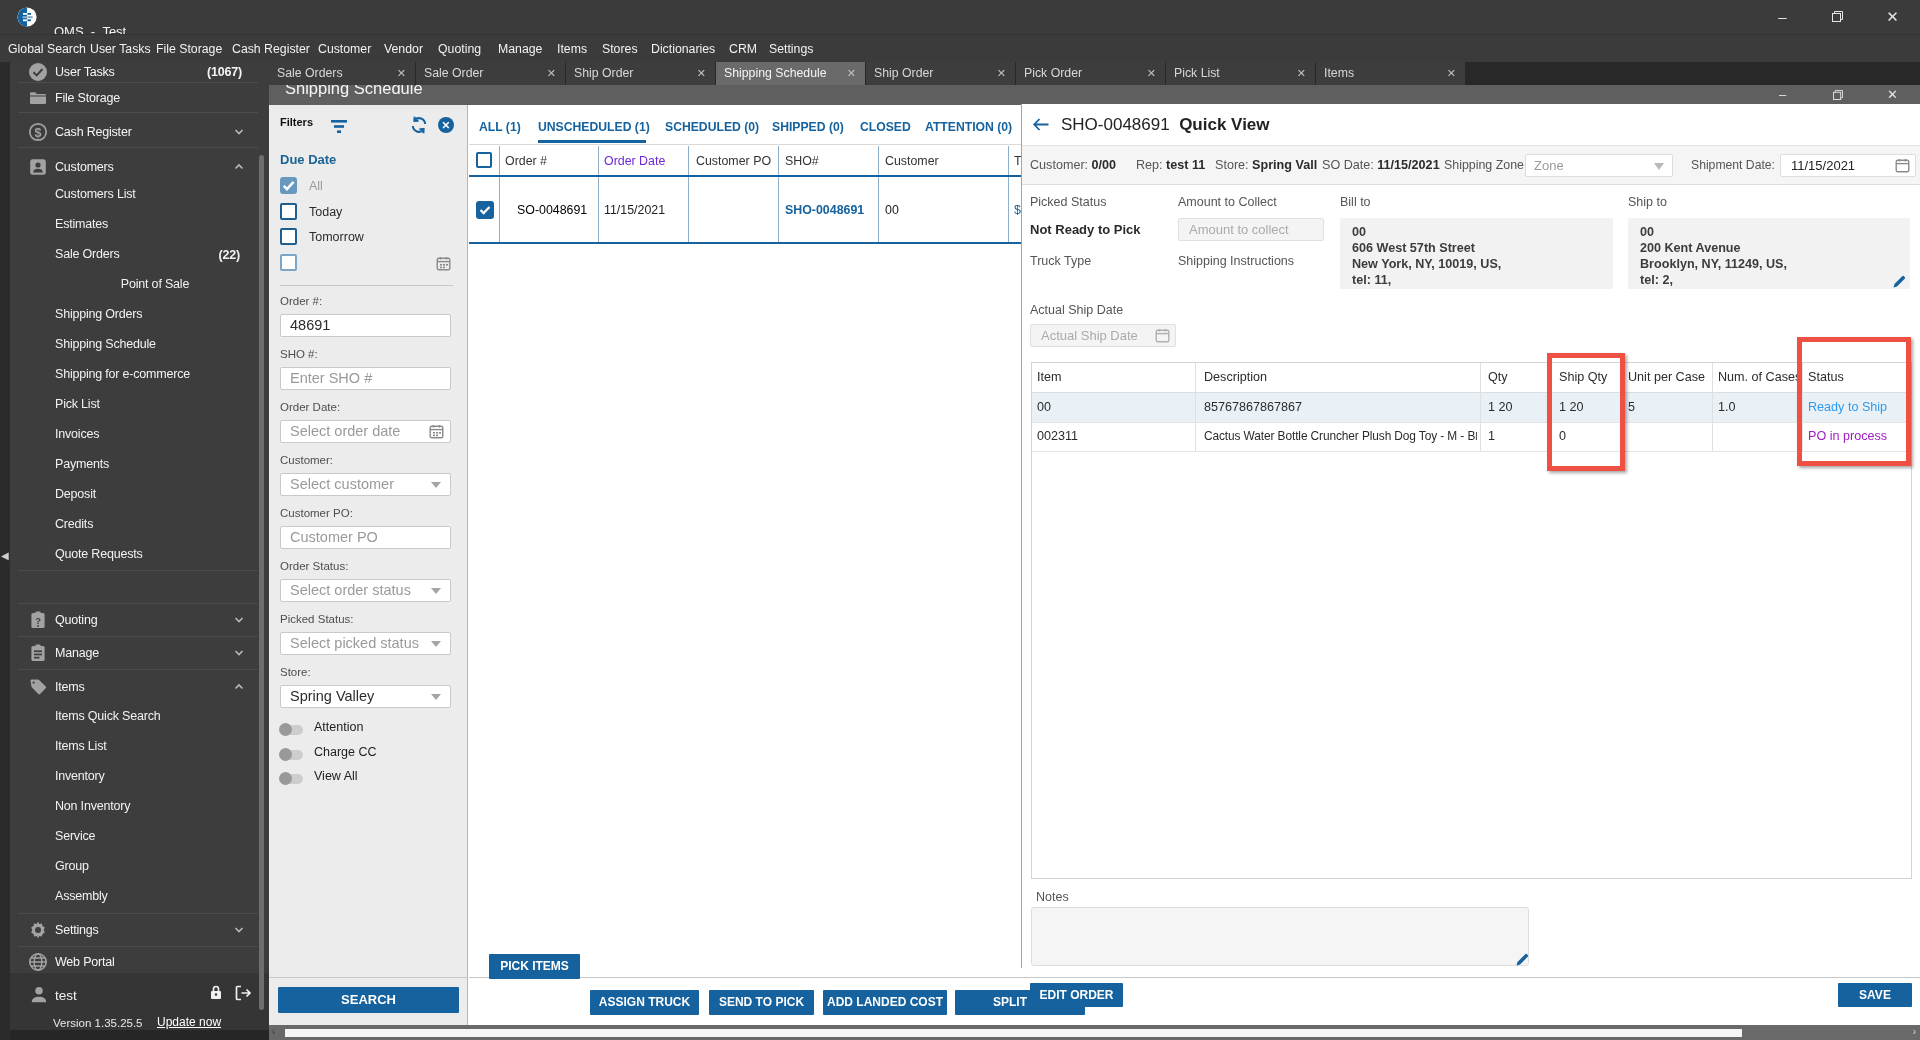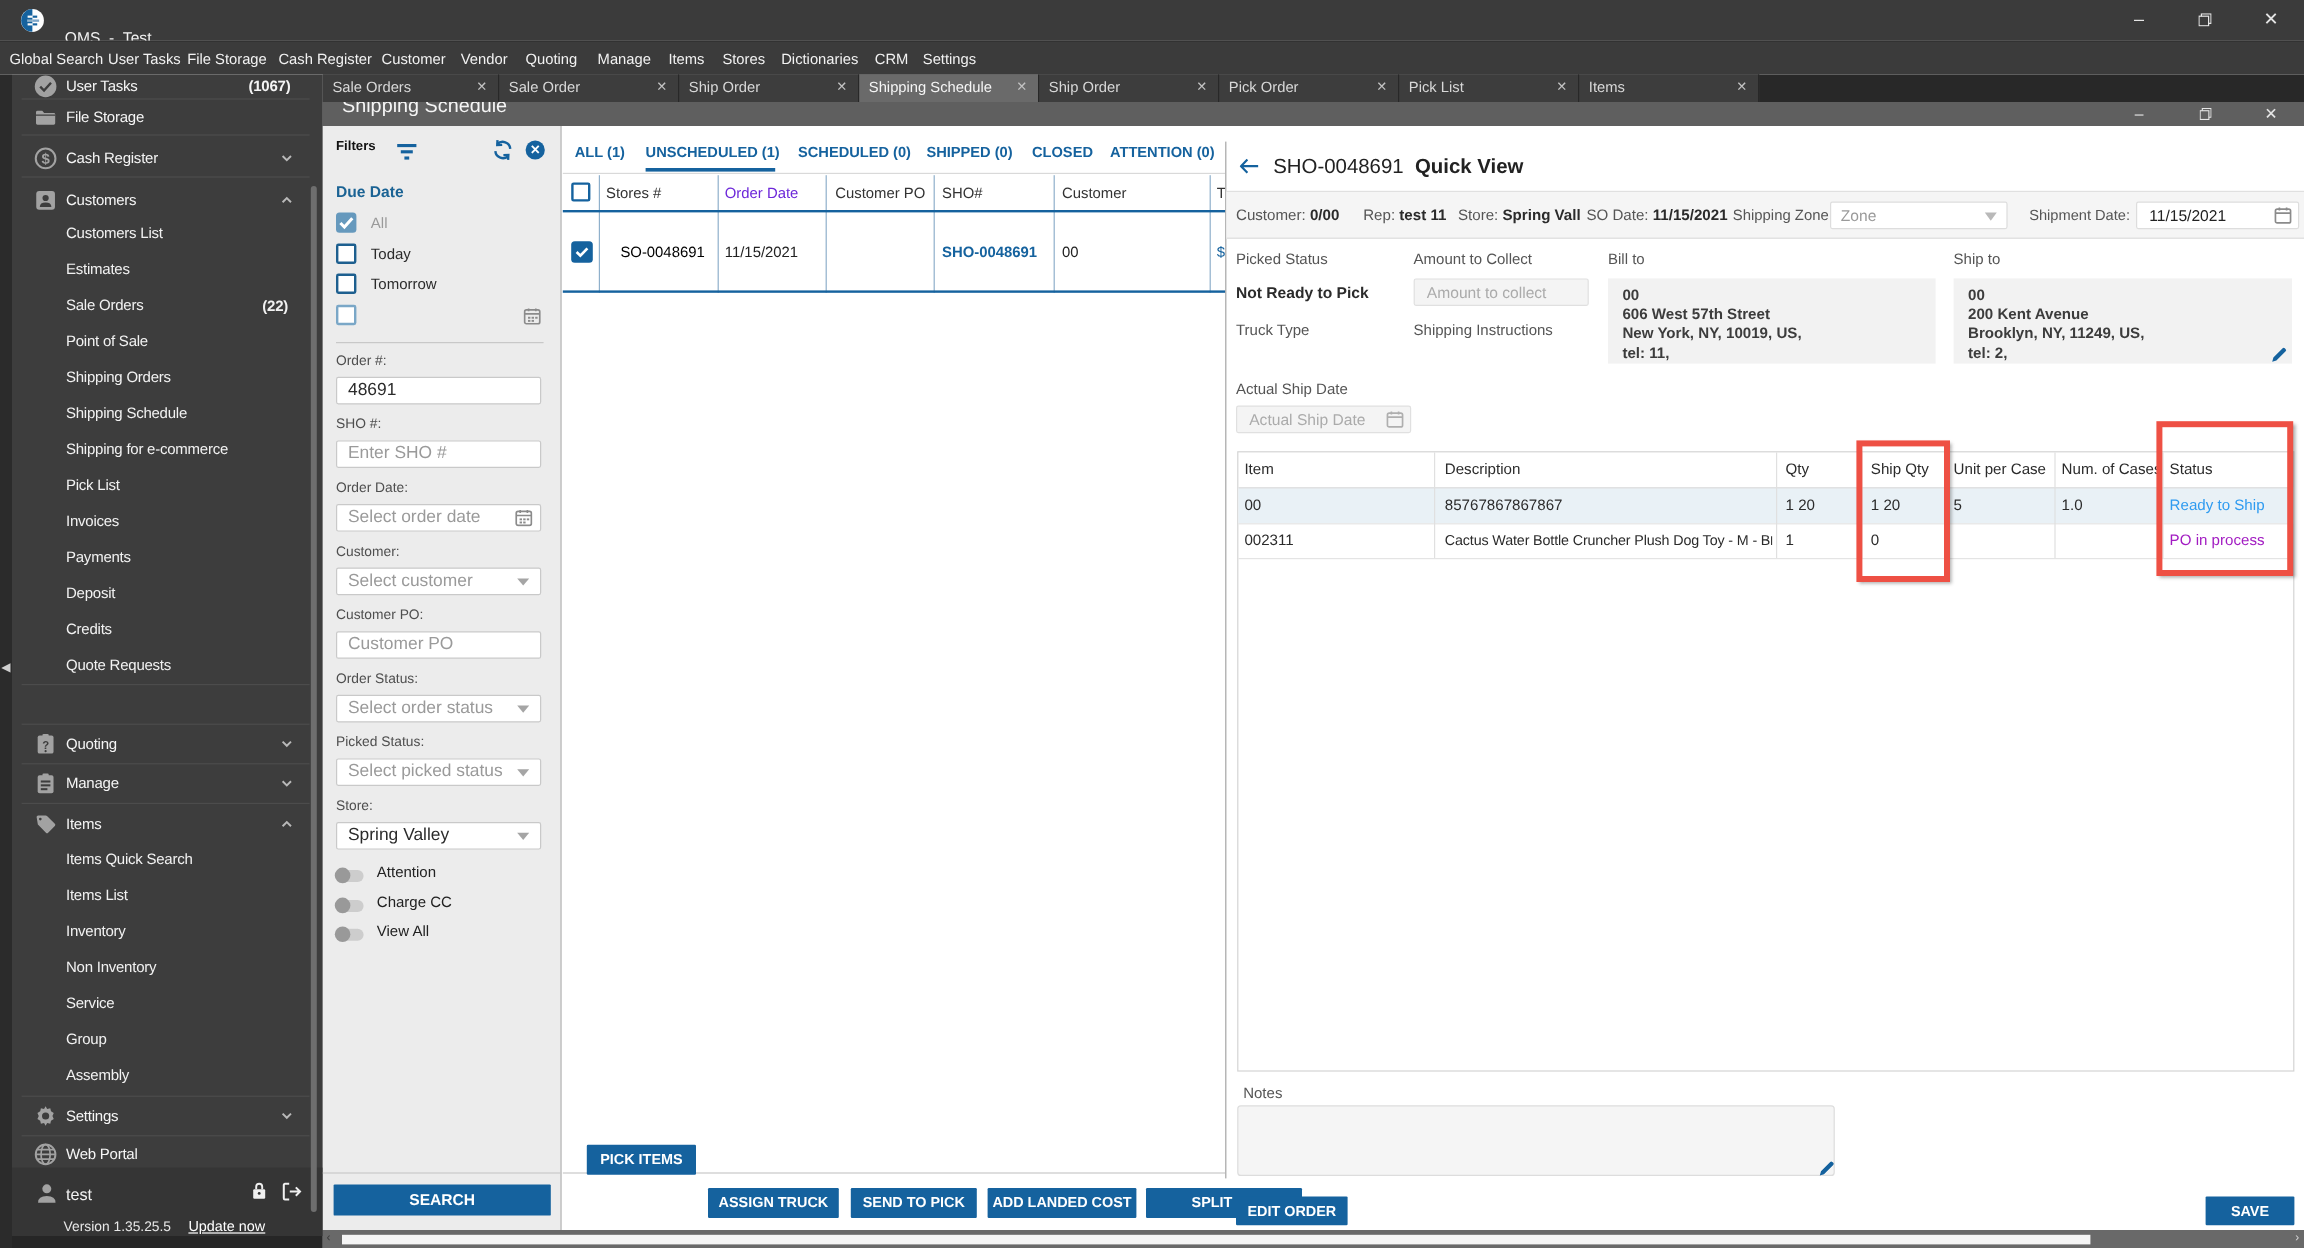--- a/index.html
+++ b/index.html
@@ -45,21 +45,21 @@
 .toggle .knob { position:absolute; left:-1px; top:-2px; width:13px; height:13px; border-radius:50%; background:#999; }
 .tglbl { position:absolute; font-size:12.5px; color:#222; }
 
 
 #main { left:469px; top:105px; width:1451px; height:920px; background:#fff; }
 .mtab { position:absolute; top:15px; font-weight:bold; font-size:12.2px; color:#15629e; }
 #btnbar { position:absolute; left:0px; top:872px; width:1451px; height:48px; border-top:1px solid #c8c8c8; background:#fff; }
 .bluebtn { position:absolute; top:13px; height:25px; background:#15629e; color:#fff; font-weight:bold; font-size:12px; text-align:center; border-radius:1px; }
 
 
-#qv { left:1021px; top:118px; width:899px; height:864px; background:#fff; border-left:1px solid #a5a5a5; }
+#qv { left:1021px; top:104px; width:899px; height:864px; background:#fff; border-left:1px solid #a5a5a5; }
 .qlabel { position:absolute; color:#555; font-size:12.5px; }
 .qbold { font-weight:bold; color:#2b2b2b; }
 .graybox { position:absolute; background:#f2f2f2; font-size:12.6px; color:#3c3c3c; font-weight:bold; line-height:16px; padding:6px 12px; }
 .ginput { position:absolute; background:#f4f4f4; border:1px solid #e0e0e0; border-radius:2px; color:#ababab; font-size:13px; line-height:21px; padding-left:10px; height:23px; }
 
 
 #itbl { position:absolute; left:9px; top:258px; width:881px; height:517px; border:1px solid #d4d4d4; }
 .itcell { position:absolute; font-size:12.6px; color:#2b2b2b; line-height:29px; height:29px; }
 .redbox { position:absolute; border:5px solid #ee5044; box-shadow:2px 2px 3px rgba(60,60,60,0.45); }
 
@@ -196,21 +196,21 @@
             <circle cx="10" cy="8" r="2.6" fill="#3d3d3d"></circle>
             <path d="M5.2 15.4 q0-3.6 4.8-3.6 q4.8 0 4.8 3.6 z" fill="#3d3d3d"></path>
           </svg></span>
         <span class="lbl">Customers</span>
         <svg class="chev" viewBox="0 0 10 10">
           <path d="M1.5 6.5 L5 3 L8.5 6.5" stroke="#b9b9b9" stroke-width="1.6" fill="none"></path>
         </svg>
       </div>
       <div class="navsub" style="top:125px;">Customers List</div>
       <div class="navsub" style="top:155px;">Estimates</div>
-      <div class="navsub" style="top:215px;">Point of Sale</div>
+      <div class="navsub" style="top:215px;text-align:center;">Point of Sale</div>
       <div class="navsub" style="top:245px;">Shipping Orders</div>
       <div class="navsub" style="top:275px;">Shipping Schedule</div>
       <div class="navsub" style="top:305px;">Shipping for e-commerce</div>
       <div class="navsub" style="top:335px;">Pick List</div>
       <div class="navsub" style="top:365px;">Invoices</div>
       <div class="navsub" style="top:395px;">Payments</div>
       <div class="navsub" style="top:425px;">Deposit</div>
       <div class="navsub" style="top:455px;">Credits</div>
       <div class="navsub" style="top:485px;">Quote Requests</div>
       <div class="navsub" style="top:185px;width:195px;">Sale Orders<span class="cnt" style="right:10px;top:1px;transform:none;">(22)</span></div>
@@ -390,21 +390,21 @@
       <div class="mtab" style="left:456px;">ATTENTION (0)</div>
       <div class="abs" style="left:69px;top:35px;width:108px;height:3px;background:#15629e;"></div>
       <div class="abs" style="left:0px;top:39px;width:1451px;height:1px;background:#d9d9d9;"></div>
       <div class="abs" style="left:30px;top:41px;width:1px;height:98px;background:#8fb0cb;"></div>
       <div class="abs" style="left:129px;top:41px;width:1px;height:98px;background:#8fb0cb;"></div>
       <div class="abs" style="left:219px;top:41px;width:1px;height:98px;background:#8fb0cb;"></div>
       <div class="abs" style="left:309px;top:41px;width:1px;height:98px;background:#8fb0cb;"></div>
       <div class="abs" style="left:409px;top:41px;width:1px;height:98px;background:#8fb0cb;"></div>
       <div class="abs" style="left:539px;top:41px;width:1px;height:98px;background:#8fb0cb;"></div>
       <div class="abs" style="left:0px;top:70px;width:1451px;height:2px;background:#15629e;"></div>
-      <div class="abs" style="left:36px;top:49px;color:#333;font-size:12.4px;">Stores #</div>
+      <div class="abs" style="left:36px;top:49px;color:#333;font-size:12.4px;">Order #</div>
       <div class="abs" style="left:135px;top:49px;color:#6d28d9;font-size:12.4px;">Order Date</div>
       <div class="abs" style="left:227px;top:49px;color:#333;font-size:12.4px;">Customer PO</div>
       <div class="abs" style="left:316px;top:49px;color:#333;font-size:12.4px;">SHO#</div>
       <div class="abs" style="left:416px;top:49px;color:#333;font-size:12.4px;">Customer</div>
       <div class="abs" style="left:545px;top:49px;color:#333;font-size:12.4px;">T</div>
       <div class="abs" style="left:7px;top:47px;width:16px;height:16px;border:2px solid #15629e;border-radius:2px;background:#fff;"></div>
       <div class="abs" style="left:0px;top:137px;width:1451px;height:2px;background:#15629e;"></div>
       <div class="abs" style="left:7px;top:96px;width:18px;height:18px;border-radius:3px;background:#15629e;"><svg width="14" height="14" viewBox="0 0 14 14" style="margin:2px;">
           <path d="M2.5 7 L5.6 10.1 L11.5 4" stroke="#fff" stroke-width="2.2" fill="none"></path>
         </svg></div>

